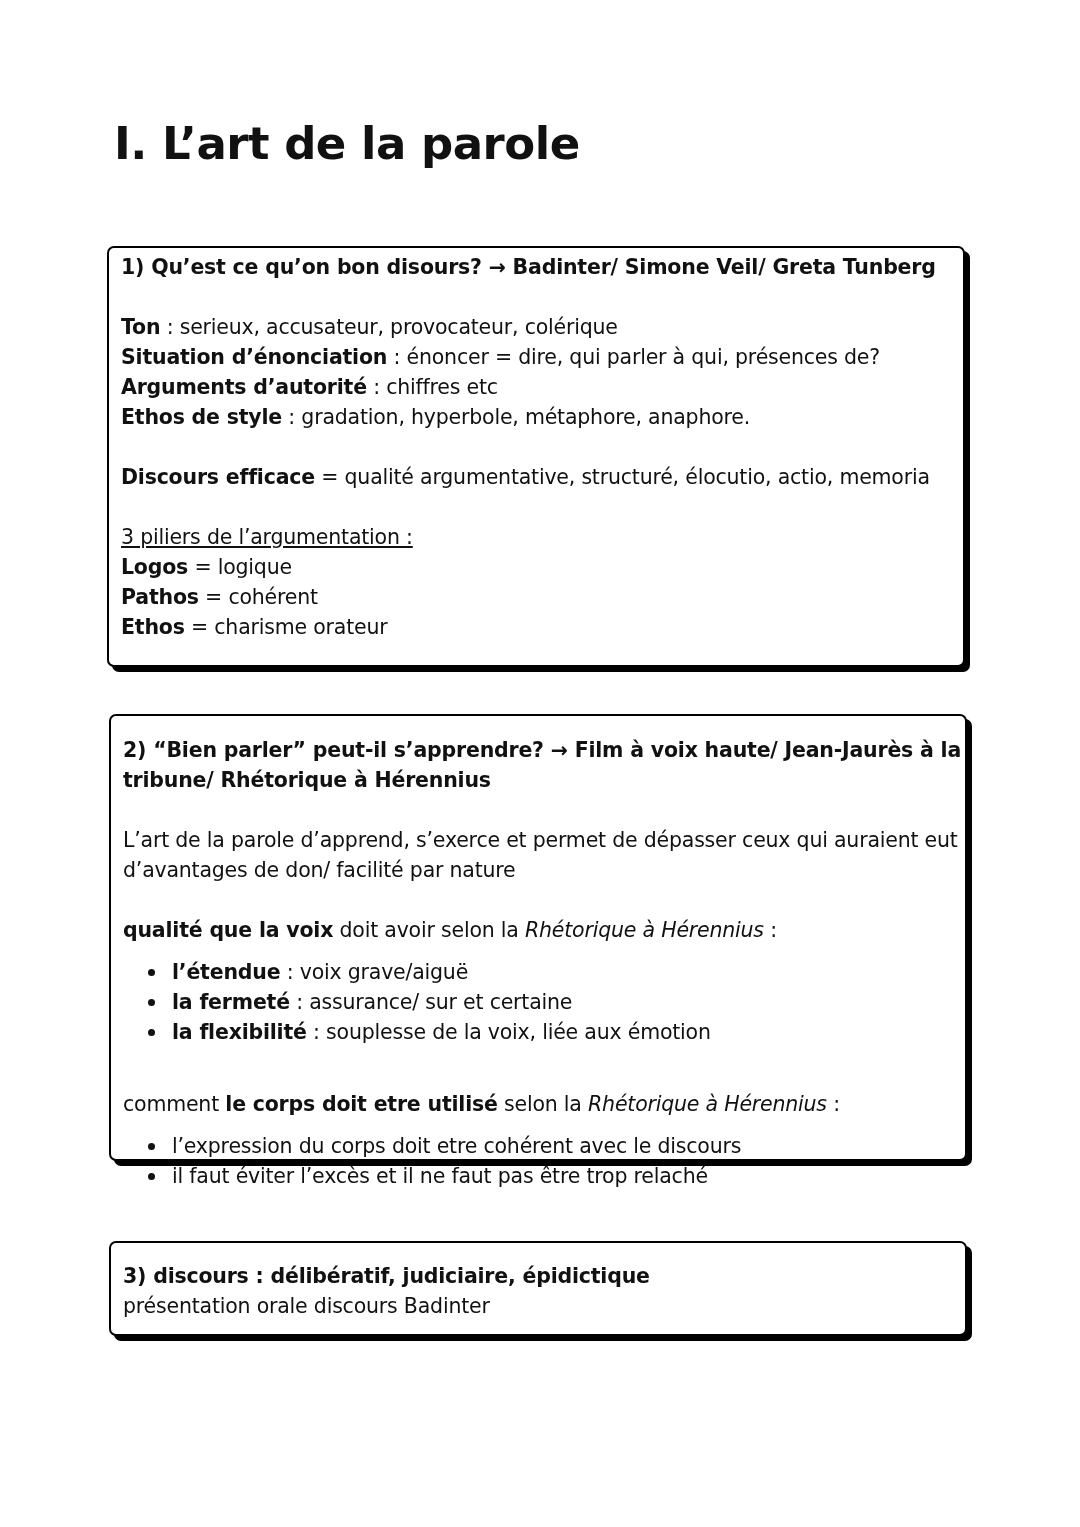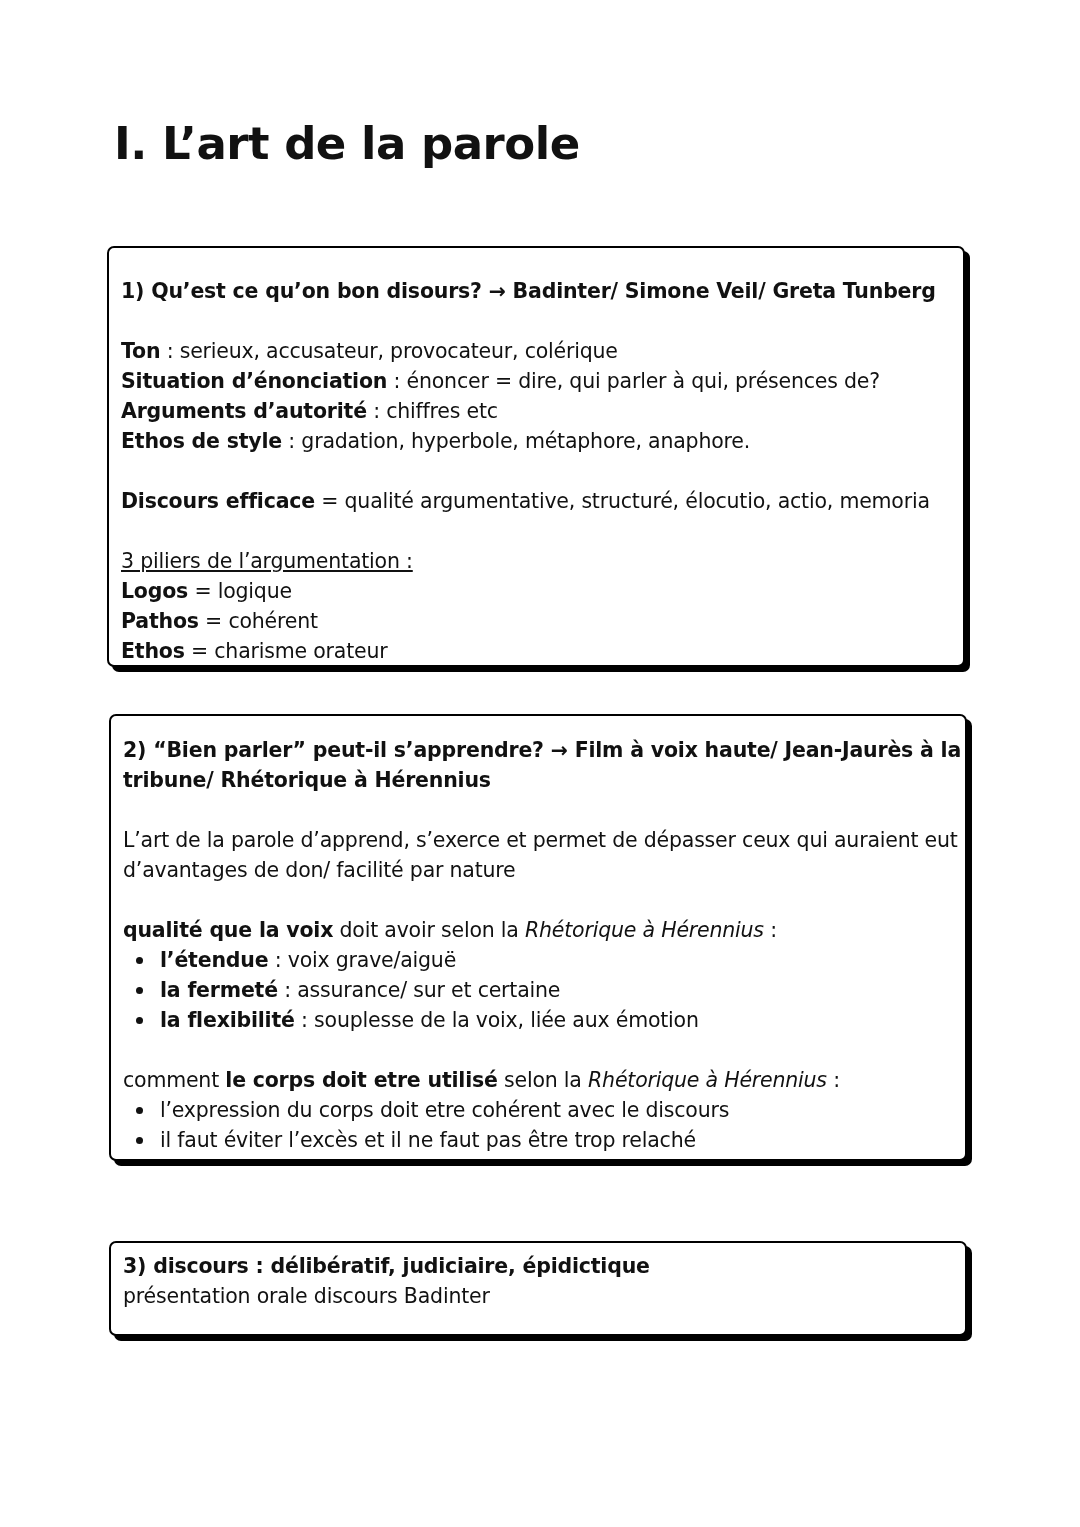--- a/index.html
+++ b/index.html
@@ -18,28 +18,28 @@
     border: 2px solid #000;
     border-radius: 7px;
     box-shadow: 5px 5px 0 0 #000;
     background: #fff;
     box-sizing: border-box;
     padding: 0 12px;
     font-size: 20.5px;
     line-height: 30px;
     letter-spacing: -0.2px;
   }
-  #card1 { left: 107px; top: 246px; width: 858px; height: 421px; padding-top: 28px; }
+  #card1 { left: 107px; top: 246px; width: 858px; height: 421px; padding-top: 4px; }
   #card2 { left: 109px; top: 714px; width: 858px; height: 447px; padding-top: 19px; }
-  #card3 { left: 109px; top: 1241px; width: 858px; height: 95px; padding-top: 8px; }
+  #card3 { left: 109px; top: 1241px; width: 858px; height: 95px; padding-top: 18px; }
   .line { display: block; white-space: nowrap; }
   .blank { height: 30px; display: block; }
   b { font-weight: bold; }
   .u { text-decoration: underline; }
-  ul { margin: 0; padding-left: 37px; list-style: none; }
+  ul { margin: 12px; padding-left: 37px; list-style: none; }
   ul li { position: relative; white-space: nowrap; }
   ul li::before {
     content: ""; position: absolute; left: -24px; top: 12px;
     width: 7px; height: 7px; border-radius: 50%; background: #111;
   }
 </style>
 </head>
 <body>
 
 <h1 class="page-title">I. L’art de la parole</h1>

